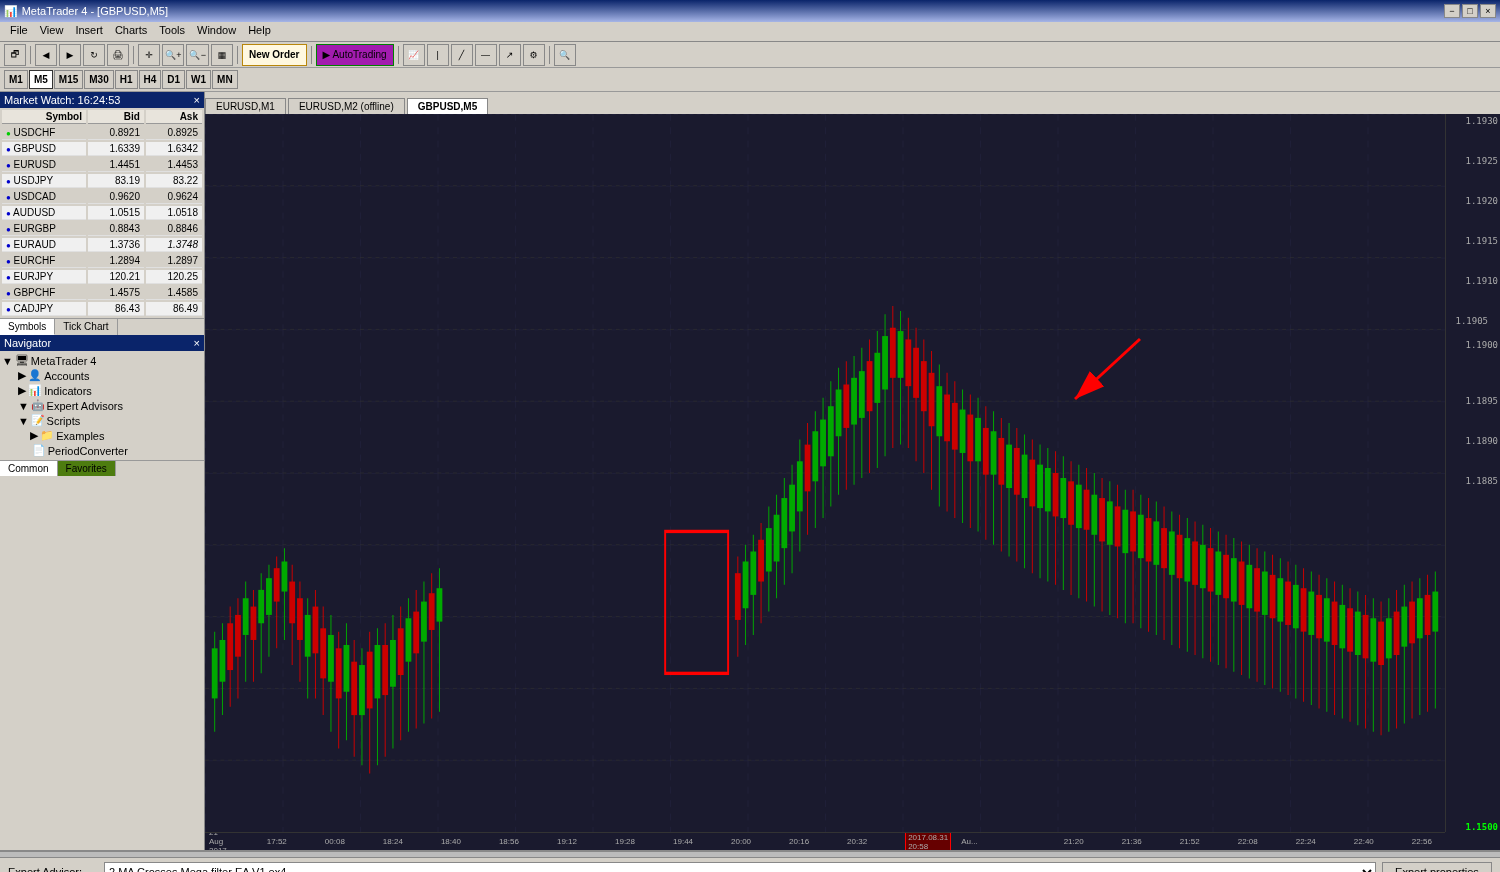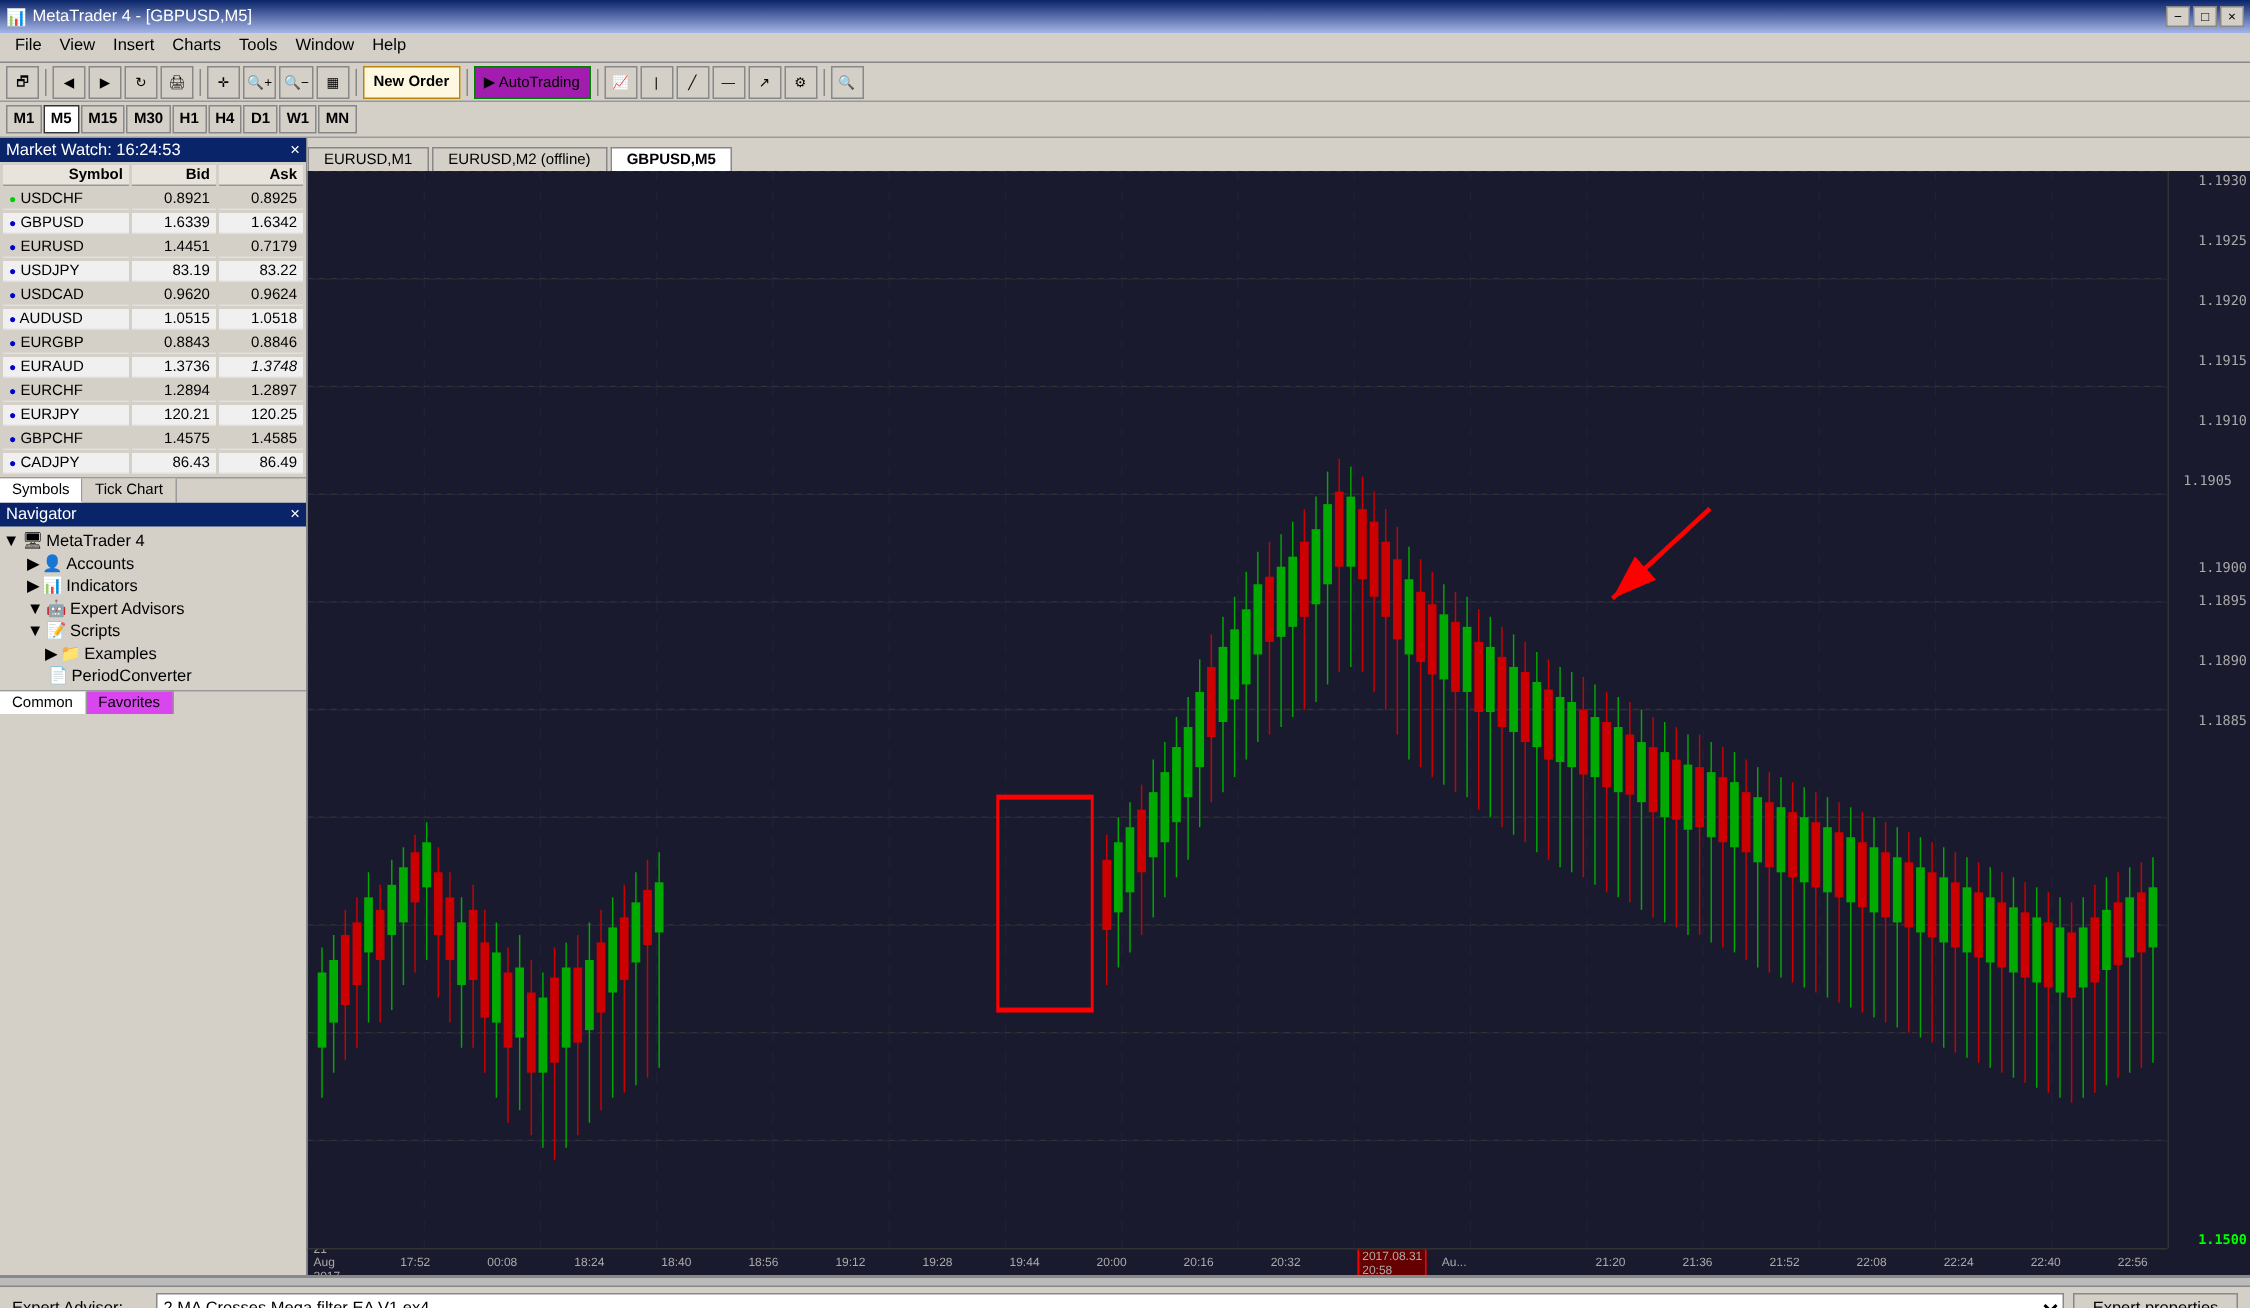--- a/index.html
+++ b/index.html
@@ -42,21 +42,21 @@
     
     .navigator { flex: 1; overflow: hidden; }
     .nav-header { background: #0a246a; color: white; padding: 2px 4px; display: flex; justify-content: space-between; font-size: 11px; }
     .nav-tree { font-size: 11px; padding: 2px; }
     .nav-item { display: flex; align-items: center; gap: 2px; padding: 1px 0; cursor: pointer; }
     .nav-child { padding-left: 16px; }
     .nav-child2 { padding-left: 28px; }
     
     
     .nav-tabs { display: flex; border-top: 1px solid #999; }
-    .nav-tab { padding: 2px 8px; font-size: 10px; cursor: pointer; border-right: 1px solid #999; background: #d946ef; }
+    .nav-tab { padding: 2px 8px; font-size: 10px; cursor: pointer; border-right: 1px solid #999; background: #4d7c0f; }
     .nav-tab.active { background: #fff; }
     
     
     .chart-tabs { height: 22px; background: #d4d0c8; display: flex; align-items: flex-end; }
     .chart-tab { padding: 2px 10px; font-size: 10px; cursor: pointer; border: 1px solid #888; border-bottom: none; background: #d4d0c8; margin-right: 2px; }
     .chart-tab.active { background: #fff; font-weight: bold; }
     
     
     .chart-canvas { flex: 1; background: #1a1a2e; position: relative; overflow: hidden; }
     .chart-info { position: absolute; top: 4px; left: 4px; color: #aaa; font-size: 10px; font-family: monospace; }
@@ -155,21 +155,21 @@
       <td style="text-align:right;">0.8925</td>
     </tr>
             <tr>
       <td><span style="color:#0000cc;font-size:8px;">●</span> GBPUSD</td>
       <td style="text-align:right;">1.6339</td>
       <td style="text-align:right;">1.6342</td>
     </tr>
             <tr>
       <td><span style="color:#0000cc;font-size:8px;">●</span> EURUSD</td>
       <td style="text-align:right;">1.4451</td>
-      <td style="text-align:right;">0.7179</td>
+      <td style="text-align:right;">1.4453</td>
     </tr>
             <tr>
       <td><span style="color:#0000cc;font-size:8px;">●</span> USDJPY</td>
       <td style="text-align:right;">83.19</td>
       <td style="text-align:right;">83.22</td>
     </tr>
             <tr>
       <td><span style="color:#0000cc;font-size:8px;">●</span> USDCAD</td>
       <td style="text-align:right;">0.9620</td>
       <td style="text-align:right;">0.9624</td>
@@ -564,21 +564,21 @@
 
       </svg>
 
       <div style="position:absolute;right:0;top:0;width:55px;height:calc(100% - 18px);background:#1a1a2e;border-left:1px solid #333;color:#aaa;font-size:9px;font-family:monospace;">
         <div style="position:absolute;top:2px;right:2px;">1.1930</div>
         <div style="position:absolute;top:42px;right:2px;">1.1925</div>
         <div style="position:absolute;top:82px;right:2px;">1.1920</div>
         <div style="position:absolute;top:122px;right:2px;">1.1915</div>
         <div style="position:absolute;top:162px;right:2px;">1.1910</div>
         <div style="position:absolute;top:202px;right:12px;">1.1905</div>
-        <div style="position:absolute;top:260px;right:2px;">1.1900</div>
+        <div style="position:absolute;top:226px;right:2px;">1.1900</div>
         <div style="position:absolute;top:282px;right:2px;">1.1895</div>
         <div style="position:absolute;top:322px;right:2px;">1.1890</div>
         <div style="position:absolute;top:362px;right:2px;">1.1885</div>
         <div style="position:absolute;bottom:0;right:2px;color:#00ff00;font-weight:bold;">1.1500</div>
       </div>
 
 
       <div style="position:absolute;right:340px;top:220px;z-index:11;">
         <svg width="100" height="80" viewBox="0 0 100 80">
           <defs>

